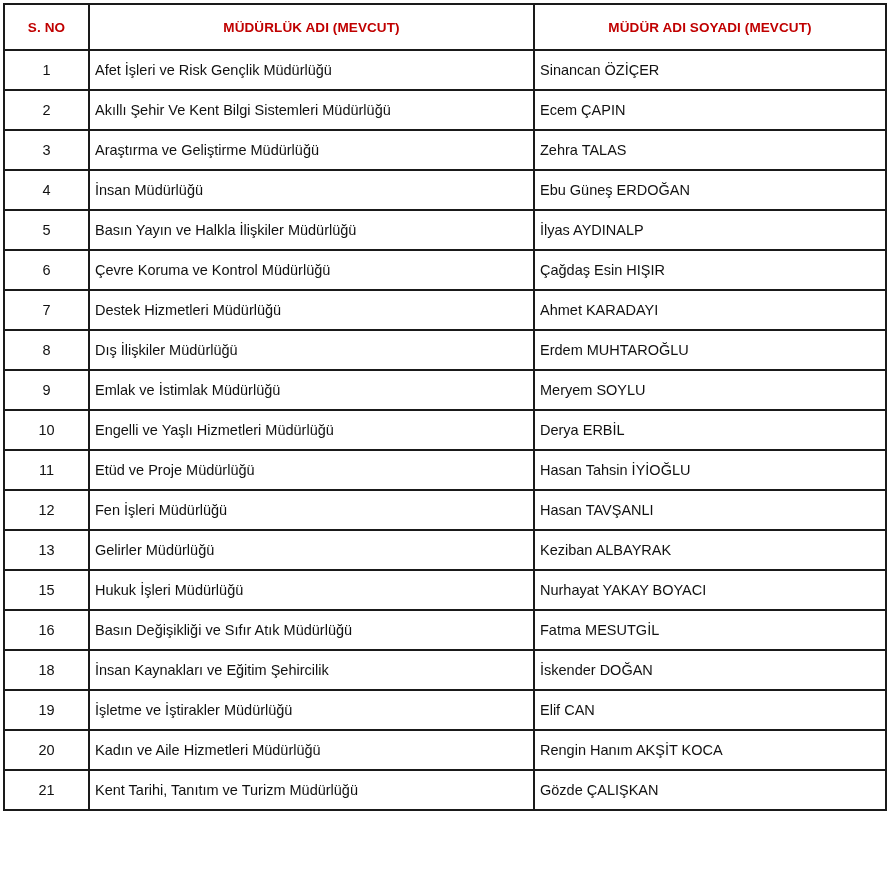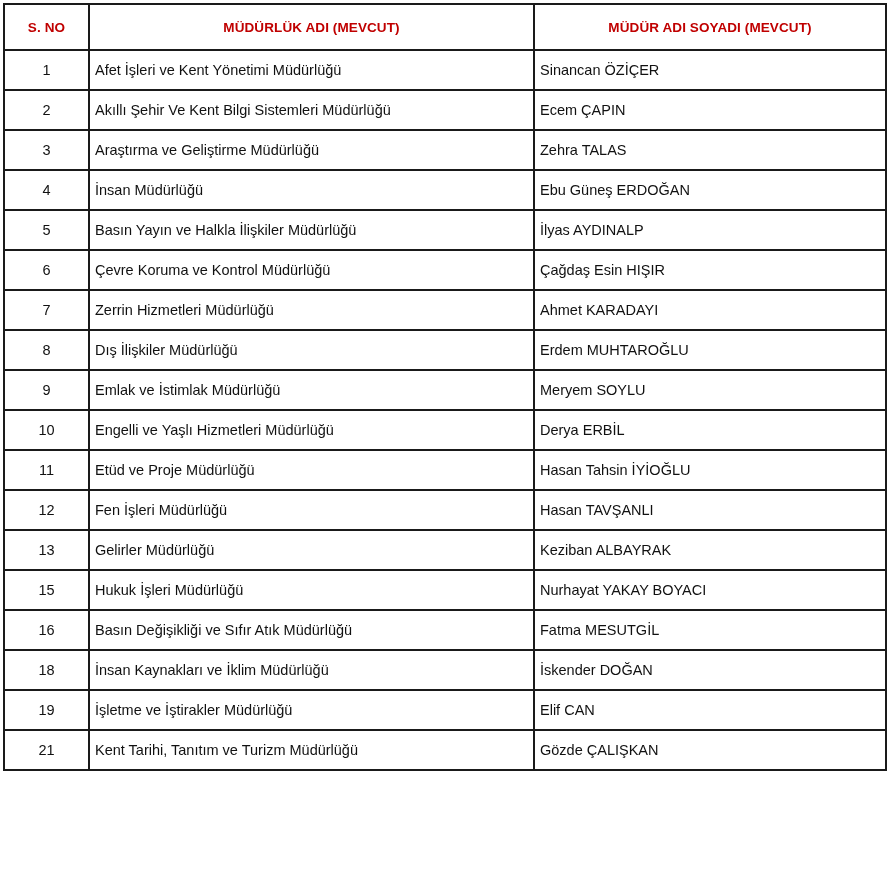--- a/index.html
+++ b/index.html
@@ -72,21 +72,21 @@
     <thead>
       <tr>
         <th>S. NO</th>
         <th>MÜDÜRLÜK ADI (MEVCUT)</th>
         <th>MÜDÜR ADI SOYADI (MEVCUT)</th>
       </tr>
     </thead>
     <tbody id="roster-body">
         <tr>
           <td class="cell-no">1</td>
-          <td class="cell-mudurluk">Afet İşleri ve Kent Yönetimi Müdürlüğü</td>
+          <td class="cell-mudurluk">Afet İşleri ve Risk Gençlik Müdürlüğü</td>
           <td class="cell-mudur">Sinancan ÖZİÇER</td>
         </tr>
         <tr>
           <td class="cell-no">2</td>
           <td class="cell-mudurluk">Akıllı Şehir Ve Kent Bilgi Sistemleri Müdürlüğü</td>
           <td class="cell-mudur">Ecem ÇAPIN</td>
         </tr>
         <tr>
           <td class="cell-no">3</td>
           <td class="cell-mudurluk">Araştırma ve Geliştirme Müdürlüğü</td>
@@ -102,21 +102,21 @@
           <td class="cell-mudurluk">Basın Yayın ve Halkla İlişkiler Müdürlüğü</td>
           <td class="cell-mudur">İlyas AYDINALP</td>
         </tr>
         <tr>
           <td class="cell-no">6</td>
           <td class="cell-mudurluk">Çevre Koruma  ve  Kontrol Müdürlüğü</td>
           <td class="cell-mudur">Çağdaş Esin HIŞIR</td>
         </tr>
         <tr>
           <td class="cell-no">7</td>
-          <td class="cell-mudurluk">Zerrin Hizmetleri Müdürlüğü</td>
+          <td class="cell-mudurluk">Destek Hizmetleri Müdürlüğü</td>
           <td class="cell-mudur">Ahmet KARADAYI</td>
         </tr>
         <tr>
           <td class="cell-no">8</td>
           <td class="cell-mudurluk">Dış İlişkiler Müdürlüğü</td>
           <td class="cell-mudur">Erdem MUHTAROĞLU</td>
         </tr>
         <tr>
           <td class="cell-no">9</td>
           <td class="cell-mudurluk">Emlak ve İstimlak Müdürlüğü</td>
@@ -147,27 +147,32 @@
           <td class="cell-mudurluk">Hukuk İşleri Müdürlüğü</td>
           <td class="cell-mudur">Nurhayat YAKAY BOYACI</td>
         </tr>
         <tr>
           <td class="cell-no">16</td>
           <td class="cell-mudurluk">Basın Değişikliği ve Sıfır Atık Müdürlüğü</td>
           <td class="cell-mudur">Fatma MESUTGİL</td>
         </tr>
         <tr>
           <td class="cell-no">18</td>
-          <td class="cell-mudurluk">İnsan Kaynakları ve İklim Müdürlüğü</td>
+          <td class="cell-mudurluk">İnsan Kaynakları ve Eğitim Şehircilik</td>
           <td class="cell-mudur">İskender DOĞAN</td>
         </tr>
         <tr>
           <td class="cell-no">19</td>
           <td class="cell-mudurluk">İşletme ve İştirakler Müdürlüğü</td>
           <td class="cell-mudur">Elif CAN</td>
+        </tr>
+        <tr>
+          <td class="cell-no">20</td>
+          <td class="cell-mudurluk">Kadın ve Aile Hizmetleri Müdürlüğü</td>
+          <td class="cell-mudur">Rengin Hanım AKŞİT KOCA</td>
         </tr>
         <tr>
           <td class="cell-no">21</td>
           <td class="cell-mudurluk">Kent Tarihi, Tanıtım ve Turizm Müdürlüğü</td>
           <td class="cell-mudur">Gözde ÇALIŞKAN</td>
         </tr>
       </tbody>
   </table>
 </div>
 

